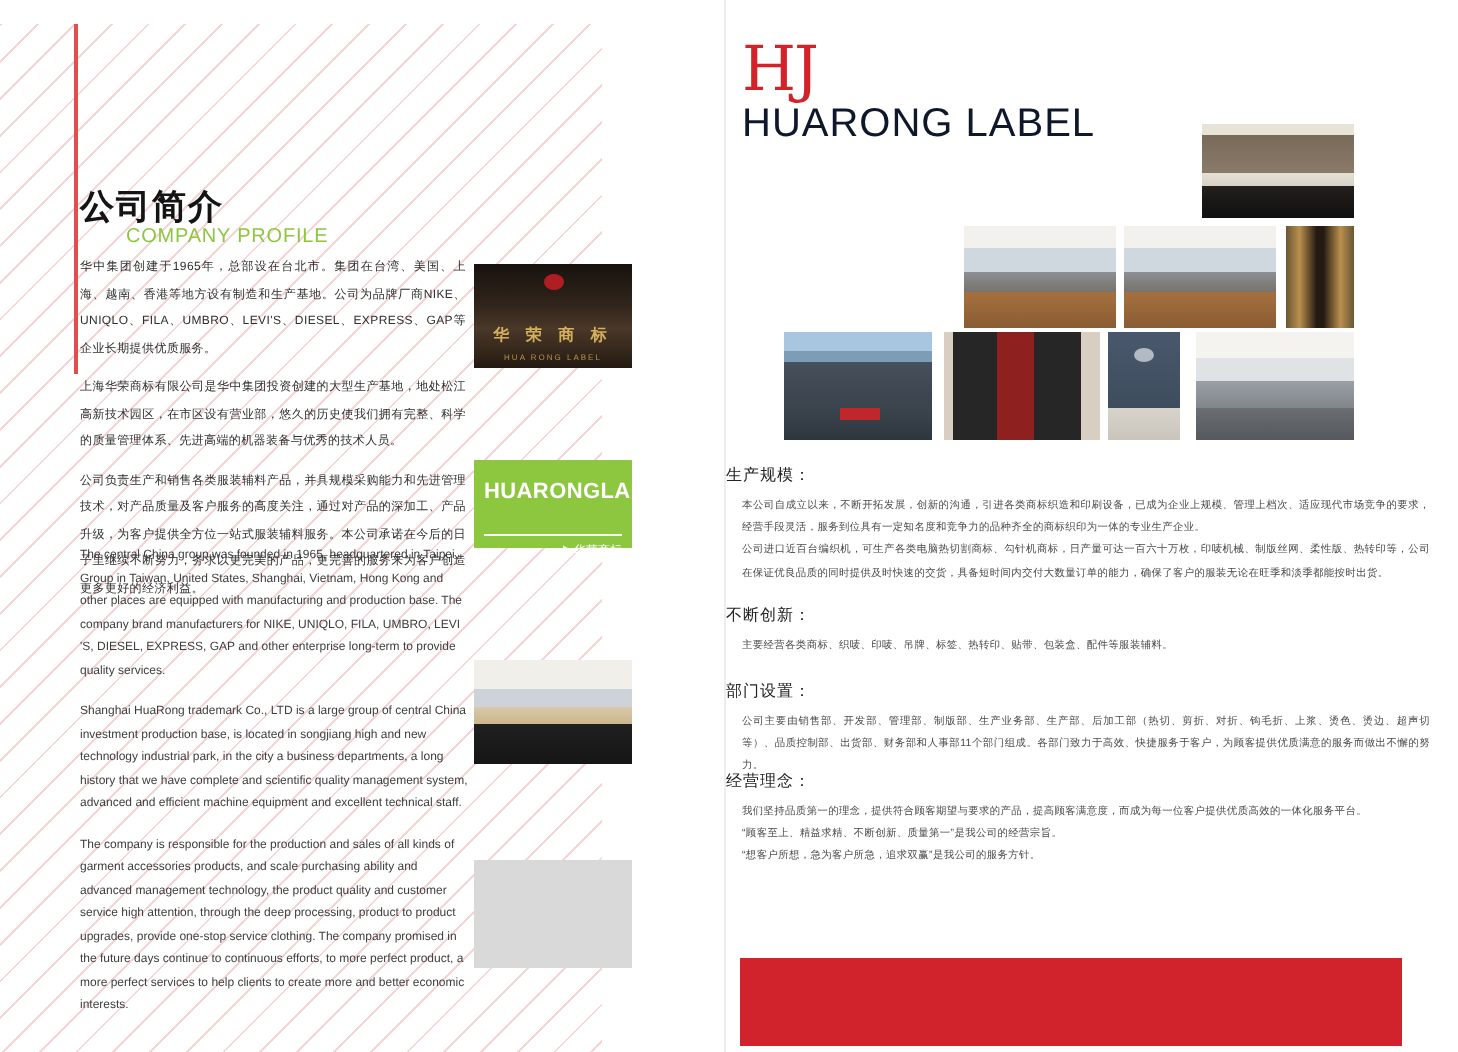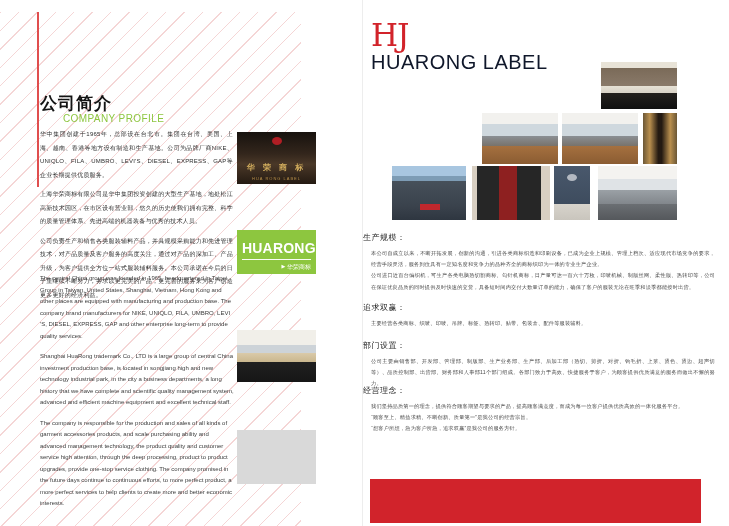--- a/index.html
+++ b/index.html
@@ -26,21 +26,21 @@
     left:237px;top:120px;width:79px;height:52px;
     background:linear-gradient(180deg,#17120e 0%,#33261c 42%,#4a3828 62%,#241a12 100%);
   }
   .sign-emblem{width:10px;height:8px;border-radius:50%;background:#b01e24;margin:5px auto 0 auto;}
   .sign-chars{margin-top:17px;text-align:center;font-size:8px;color:#d4af5e;letter-spacing:3px;font-weight:bold;}
   .sign-caption{margin-top:3px;text-align:center;font-size:4px;color:#b9914a;letter-spacing:1px;}
   .green-card{
     position:absolute;left:237px;top:218px;width:79px;height:44px;background:#8dc63f;
     box-sizing:border-box;padding:10px 5px 0 5px;color:#fff;
   }
-  .gc-brand{font-size:14px;font-weight:bold;letter-spacing:0.2px;border-bottom:1px solid rgba(255,255,255,0.95);padding-bottom:3px;}
+  .gc-brand{font-size:11px;font-weight:bold;letter-spacing:0.2px;border-bottom:1px solid rgba(255,255,255,0.95);padding-bottom:15px;}
   .gc-sub{margin-top:3px;text-align:right;font-size:6px;}
   .gc-arrow{font-size:5px;vertical-align:1px;}
   .meeting-photo{
     left:237px;top:318px;width:79px;height:52px;
     background:linear-gradient(180deg,#f1efe9 0%,#f1efe9 28%,#cdd3d8 28%,#cdd3d8 45%,#d9c9a8 45%,#c9b68d 62%,#1f1f1f 62%,#161616 100%);
   }
   .gray-box{position:absolute;left:237px;top:418px;width:79px;height:54px;background:#d9d9d9;}
   
   .logo{position:absolute;left:363px;top:20px;display:flex;align-items:baseline;flex-direction:column;}
   .logo-hj{font-family:"DejaVu Serif",serif;font-size:31px;color:#d2232a;line-height:1;letter-spacing:-1px;}
@@ -129,21 +129,21 @@
 
   <section class="sec sec1">
     <h2>生产规模：</h2>
     <div class="sec-body">
         <p>本公司自成立以来，不断开拓发展，创新的沟通，引进各类商标织造和印刷设备，已成为企业上规模、管理上档次、适应现代市场竞争的要求，经营手段灵活，服务到位具有一定知名度和竞争力的品种齐全的商标织印为一体的专业生产企业。</p>
         <p>公司进口近百台编织机，可生产各类电脑热切割商标、勾针机商标，日产量可达一百六十万枚，印唛机械、制版丝网、柔性版、热转印等，公司在保证优良品质的同时提供及时快速的交货，具备短时间内交付大数量订单的能力，确保了客户的服装无论在旺季和淡季都能按时出货。</p>
       </div>
   </section>
 
   <section class="sec sec2">
-    <h2>追求双赢：</h2>
+    <h2>不断创新：</h2>
     <div class="sec-body">
         <p>主要经营各类商标、织唛、印唛、吊牌、标签、热转印、贴带、包装盒、配件等服装辅料。</p>
       </div>
   </section>
 
   <section class="sec sec3">
     <h2>部门设置：</h2>
     <div class="sec-body">
         <p>公司主要由销售部、开发部、管理部、制版部、生产业务部、生产部、后加工部（热切、剪折、对折、钩毛折、上浆、烫色、烫边、超声切等）、品质控制部、出货部、财务部和人事部11个部门组成。各部门致力于高效、快捷服务于客户，为顾客提供优质满意的服务而做出不懈的努力。</p>
       </div>

